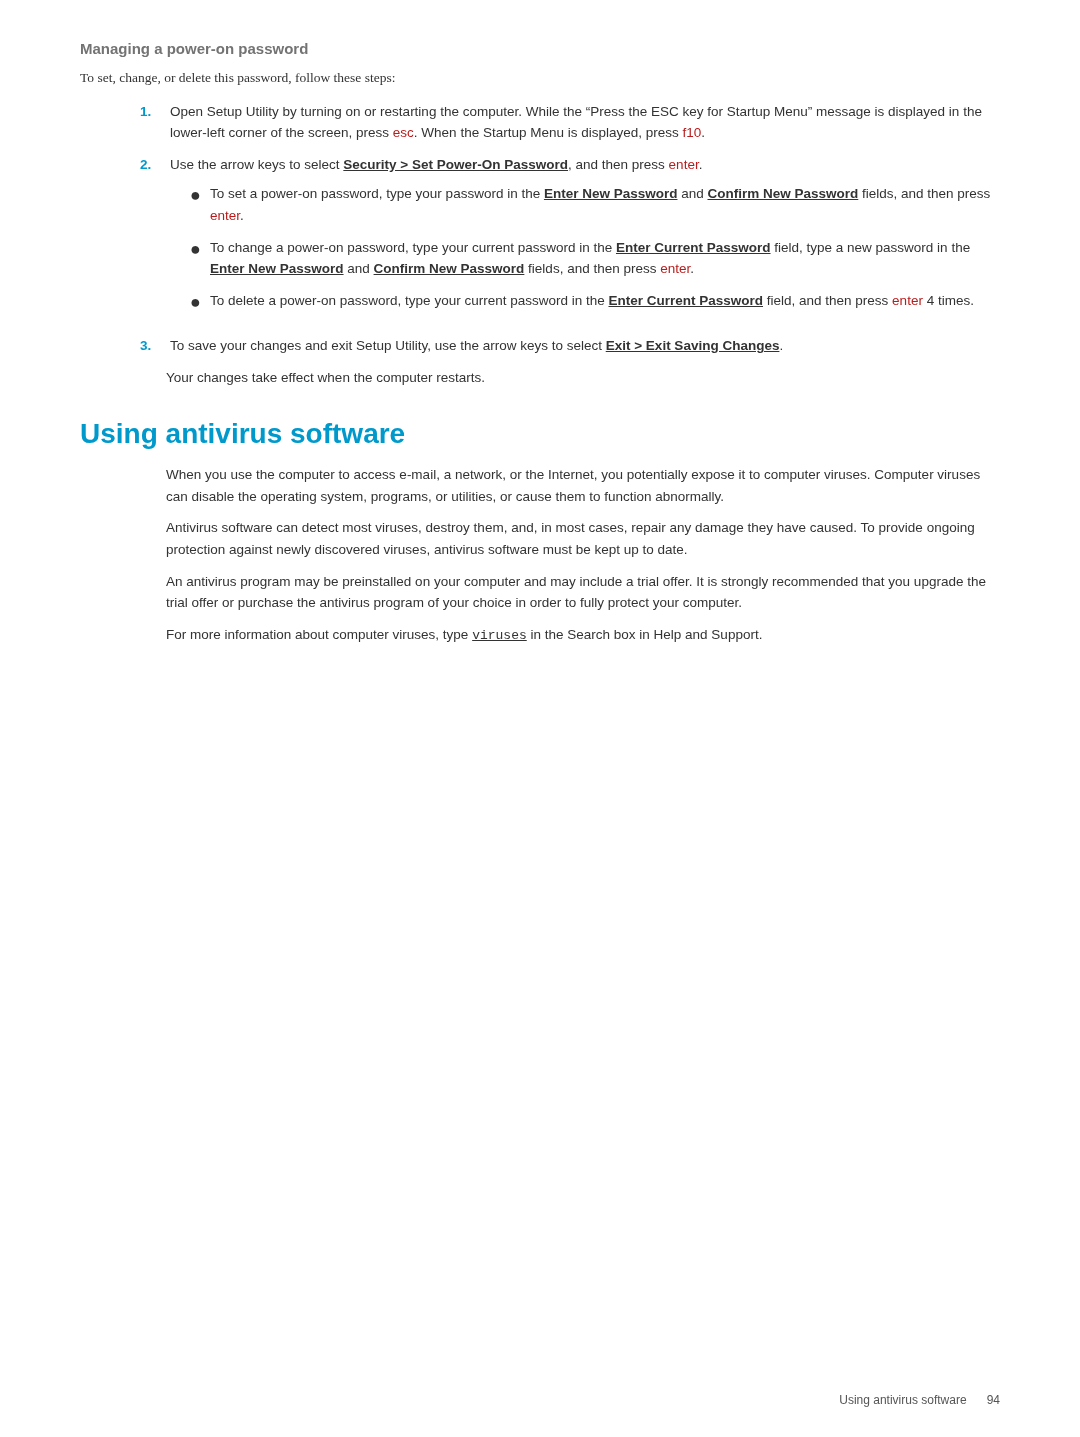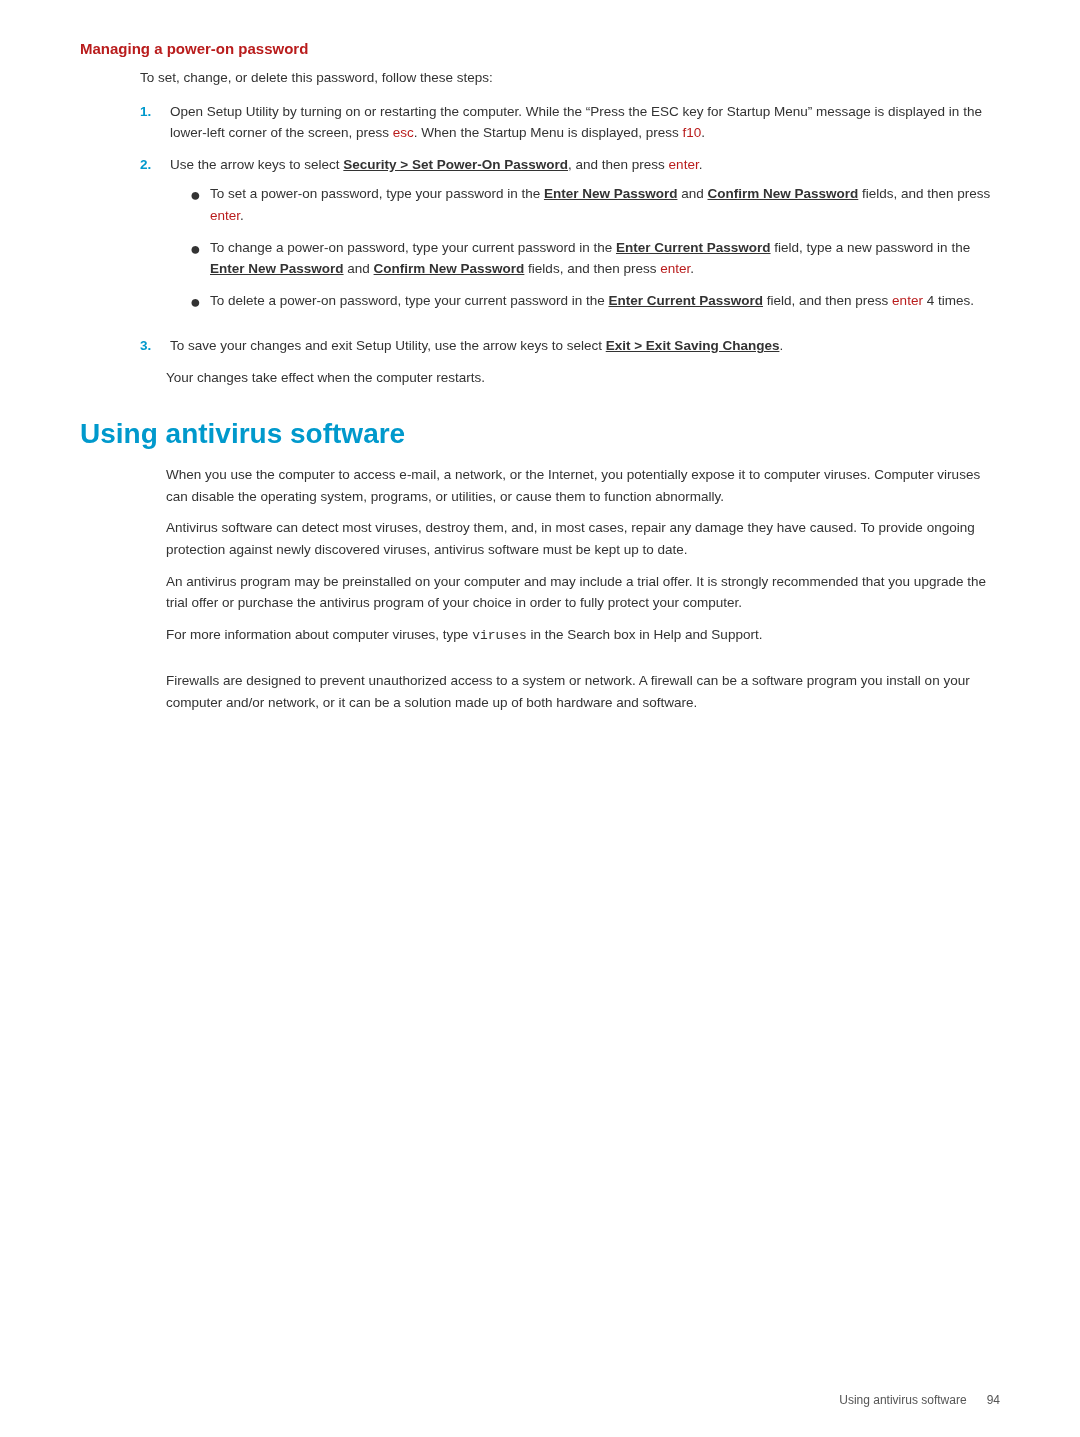--- a/index.html
+++ b/index.html
@@ -12,21 +12,21 @@
       background: #ffffff;
       font-family: Arial, Helvetica, sans-serif;
       font-size: 14px;
       color: #333333;
       width: 1080px;
       min-height: 1437px;
       padding: 40px 80px 80px 80px;
     }
 
     .section-heading {
-      color: #b91c1c;
+      color: #737373;
       font-size: 15px;
       font-weight: bold;
       margin-bottom: 10px;
     }
 
     .chapter-heading {
       color: #0099cc;
       font-size: 28px;
       font-weight: bold;
       margin-bottom: 14px;
@@ -93,37 +93,38 @@
     }
 
     .bold {
       font-weight: bold;
       text-decoration: underline;
     }
 
     .code-inline {
       font-family: 'Courier New', Courier, monospace;
       font-size: 13px;
+      text-decoration: underline;
     }
 
     .section-block {
       margin-bottom: 20px;
     }
 
     .chapter-block {
       margin-bottom: 24px;
     }
   </style>
 </head>
 <body>
 
 <div class="section-block">
   <div class="section-heading">Managing a power-on password</div>
 
-  <div class="intro-text" style="margin-left:60px;">To set, change, or delete this password, follow these steps:</div>
+  <div class="intro-text" style="font-family:Liberation Serif, serif;">To set, change, or delete this password, follow these steps:</div>
 
   <div class="numbered-list">
 
     <div class="numbered-item">
       <span class="num link-color">1.</span>
       <span>
         Open Setup Utility by turning on or restarting the computer. While the “Press the ESC key for Startup Menu” message is displayed in the lower-left corner of the screen, press <span class="link-color">esc</span>. When the Startup Menu is displayed, press <span class="link-color">f10</span>.
       </span>
     </div>
 
@@ -192,19 +193,18 @@
     An antivirus program may be preinstalled on your computer and may include a trial offer. It is strongly recommended that you upgrade the trial offer or purchase the antivirus program of your choice in order to fully protect your computer.
   </div>
 
   <div class="body-text">
     For more information about computer viruses, type <span class="code-inline">viruses</span> in the Search box in Help and Support.
   </div>
 </div>
 
 <div class="chapter-block">
 
-  <div class="body-text">Firewalls are designed to prevent unauthorized access to a system or network. A firewall can be a software program you install on your computer and/or network, or it can be a solution made up of both hardware and software.</div>
 </div>
 
 <div style="position: fixed; bottom: 30px; right: 80px; font-size: 12px; color: #555; display: flex; gap: 20px;">
   <span>Using antivirus software</span>
   <span>94</span>
 </div>
 
 </body></html>

